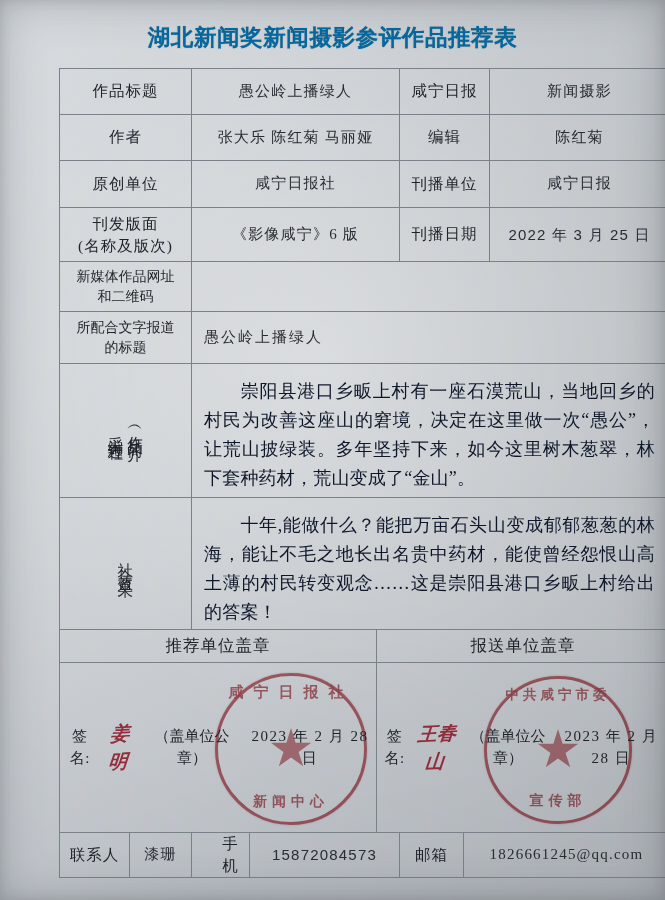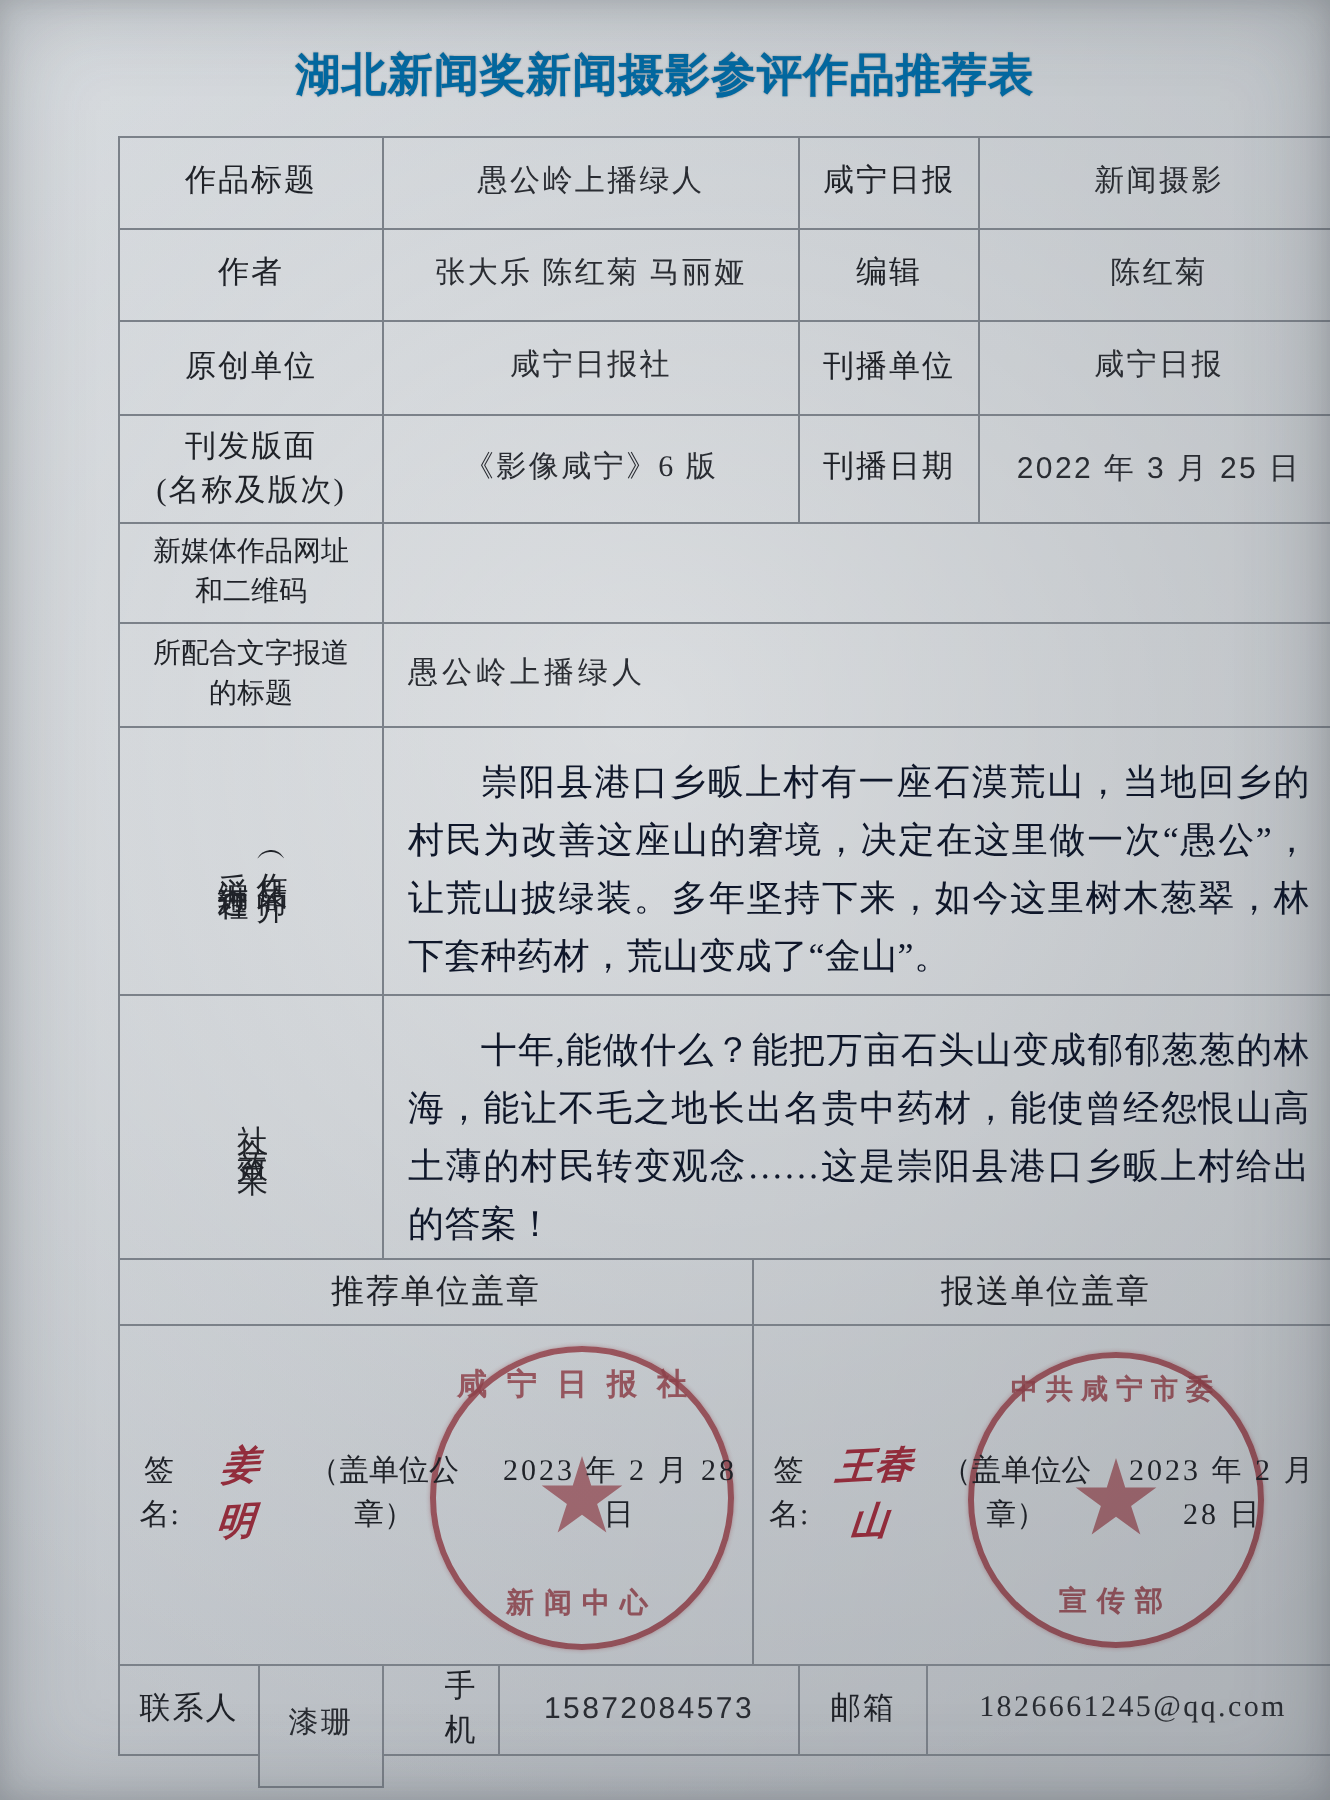--- a/index.html
+++ b/index.html
@@ -240,21 +240,21 @@
         <div class="sign-line">
           <span>签名:</span>
           <span class="sign-name">王春山</span>
         </div>
         <div>（盖单位公章）</div>
         <div class="sign-date">2023 年 2 月 28 日</div>
       </div>
     </div>
 
     <div class="cell lbl" style="left:0px;top:764px;width:71px;height:46px;">联系人</div>
-    <div class="cell val" style="left:70px;top:764px;width:63px;height:62px;">漆珊</div>
+    <div class="cell val" style="left:70px;top:764px;width:63px;height:46px;">漆珊</div>
     <div class="cell lbl" style="left:132px;top:764px;width:59px;height:46px;padding-left:24px;">手机</div>
     <div class="cell val num" style="left:190px;top:764px;width:151px;height:46px;">15872084573</div>
     <div class="cell lbl" style="left:340px;top:764px;width:65px;height:46px;">邮箱</div>
     <div class="cell val email" style="left:404px;top:764px;width:207px;height:46px;">1826661245@qq.com</div>
 
     <div class="seal" style="left:156px;top:605px;width:152px;height:152px;">
       <div class="ring"></div>
       <div class="star"></div>
       <div class="arc">咸宁日报社</div>
       <div class="bottom">新闻中心</div>

